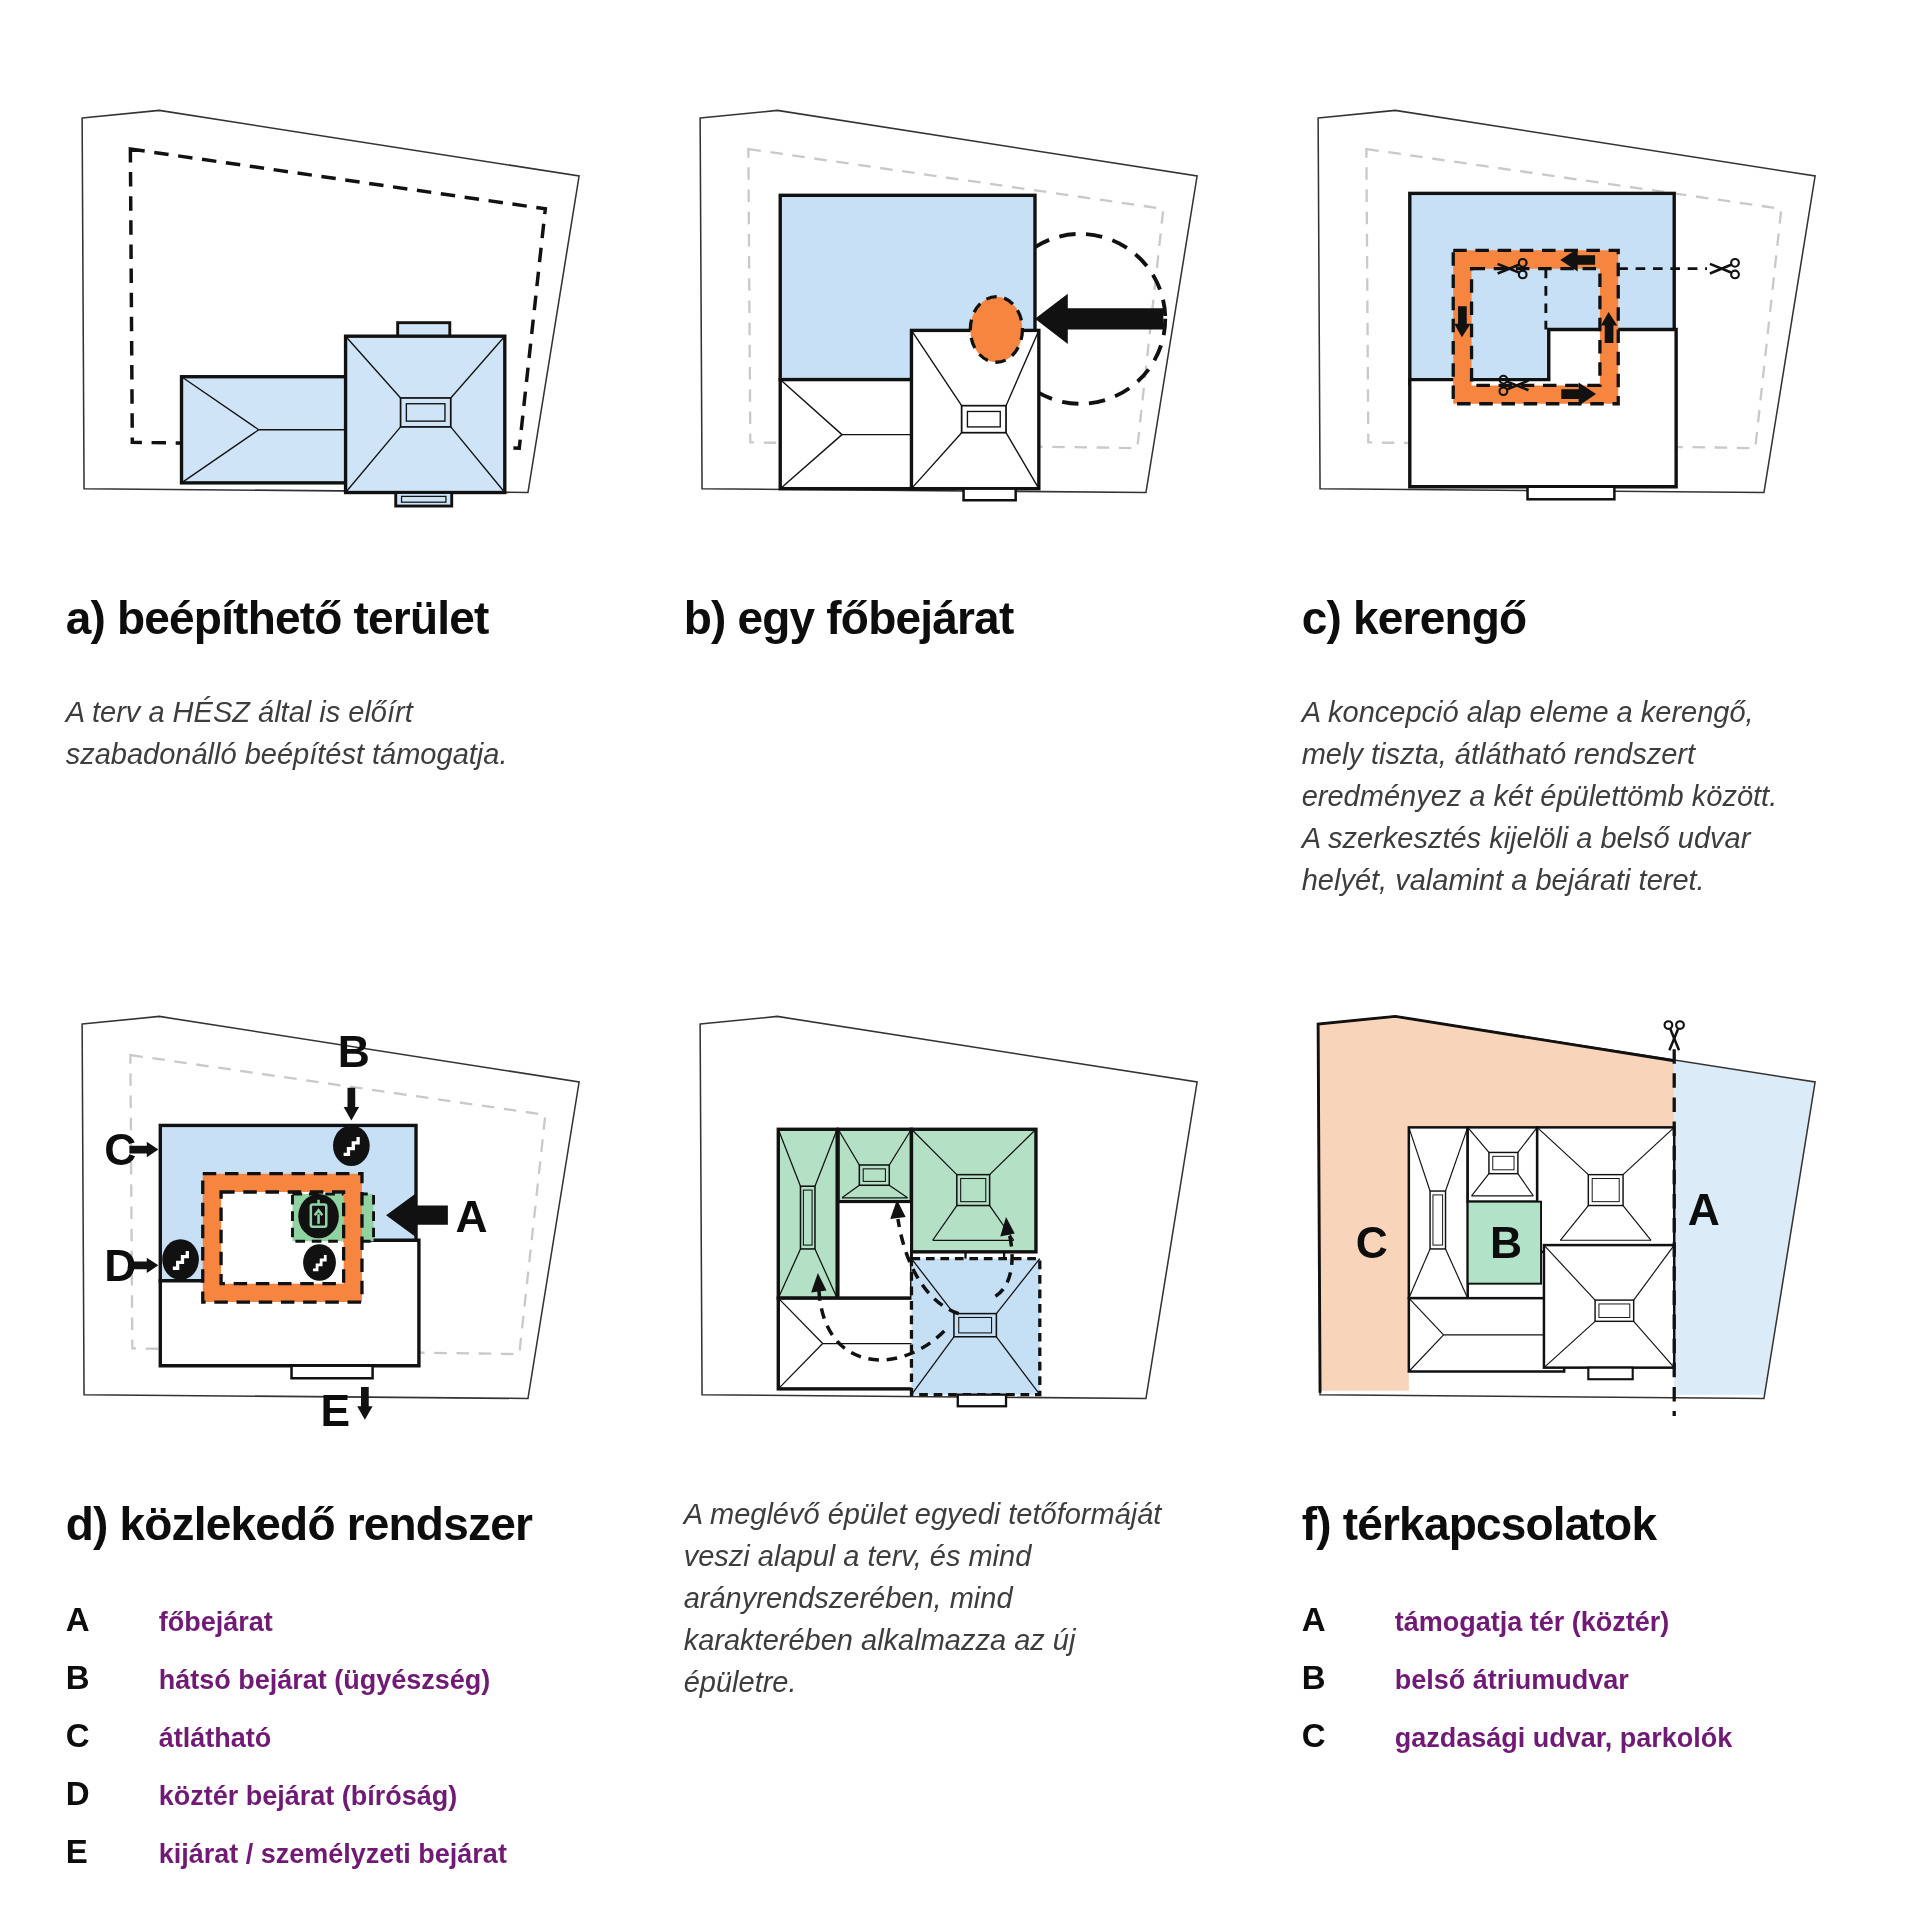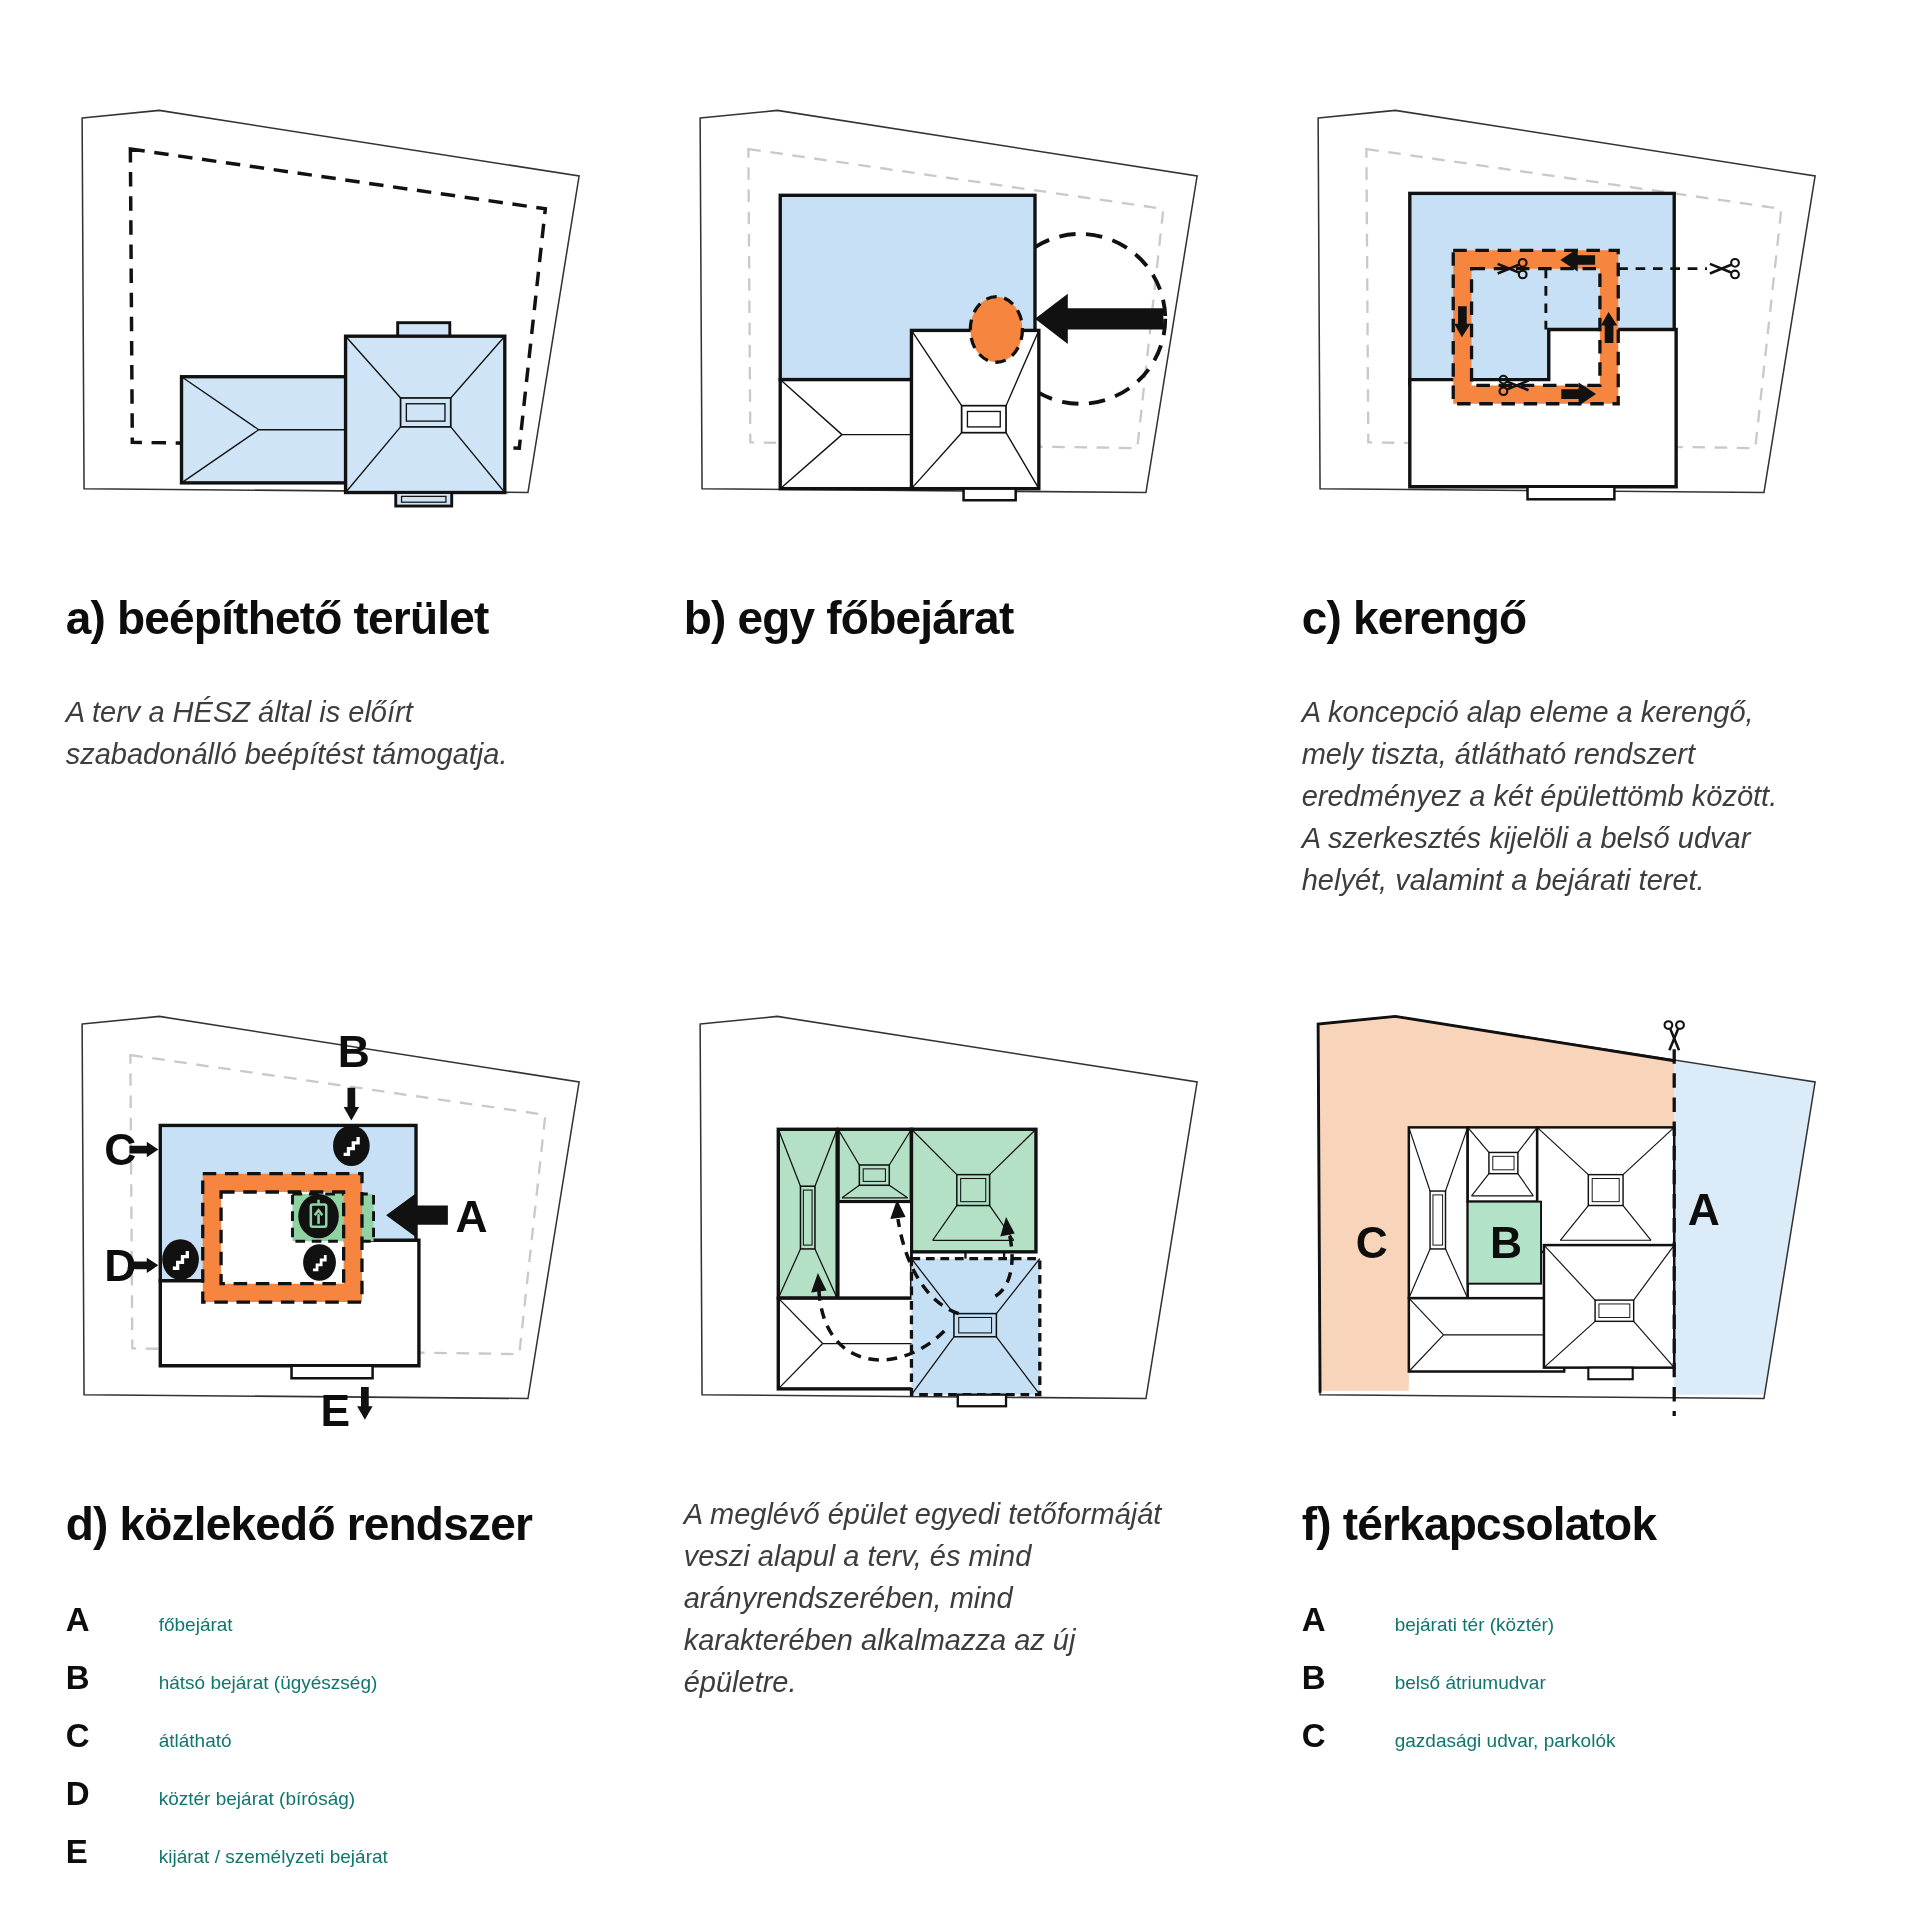--- a/index.html
+++ b/index.html
@@ -8,21 +8,21 @@
     row-gap:92px;padding:87px 58px 0 58px;}
   .panel{width:579px;}
   .diagram{width:579px;height:454px;display:block;}
   .panel-title{font-size:46px;font-weight:bold;letter-spacing:-0.8px;
     margin:50px 0 0 7.7px;color:#0d0d0d;}
   .panel-desc{font-size:29px;line-height:1.45;color:#3d3d3d;max-width:488px;
     margin:46px 0 0 7.7px;font-style:italic;}
   .legend{margin:50px 0 0 7.7px;}
   .legend-row{display:flex;align-items:baseline;margin-bottom:20px;}
   .legend-key{flex:0 0 93px;font-size:33px;font-weight:bold;color:#0d0d0d;}
-  .legend-label{font-size:19px;color:#0f766e;}
+  .legend-label{font-size:27px;color:#701a75;font-weight:bold;}
   svg text.mark{font-family:"Liberation Sans",sans-serif;font-weight:bold;
     font-size:46px;fill:#0d0d0d;}
 </style>
 </head>
 <body>
 
 <svg width="0" height="0" style="position:absolute" aria-hidden="true">
   <defs>
     <g id="scis">
       <circle cx="11" cy="-6" r="4" fill="none" stroke="#111" stroke-width="2.2"></circle>
@@ -307,21 +307,21 @@
       <g>
         <text class="mark" x="64" y="274">C</text>
         <text class="mark" x="203" y="274">B</text>
         <text class="mark" x="408" y="240">A</text>
       </g>
     </svg>
     <h2 class="panel-title">f) térkapcsolatok</h2>
     <div class="legend">
       <div class="legend-row">
         <span class="legend-key">A</span>
-        <span class="legend-label">bejárati tér (köztér)</span>
+        <span class="legend-label">támogatja tér (köztér)</span>
       </div>
       <div class="legend-row">
         <span class="legend-key">B</span>
         <span class="legend-label">belső átriumudvar</span>
       </div>
       <div class="legend-row">
         <span class="legend-key">C</span>
         <span class="legend-label">gazdasági udvar, parkolók</span>
       </div>
     </div>

